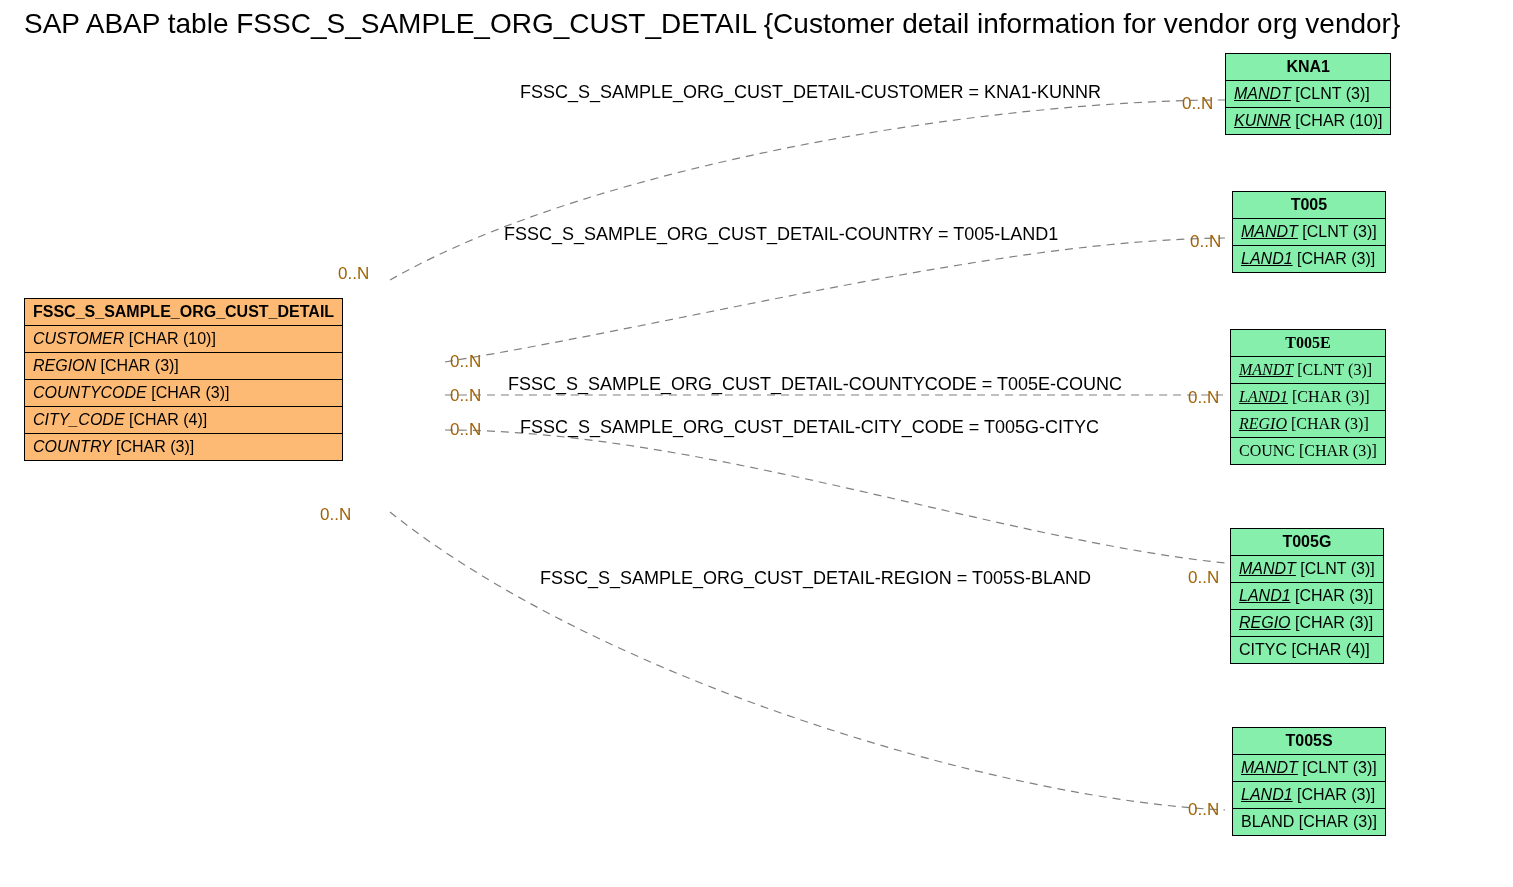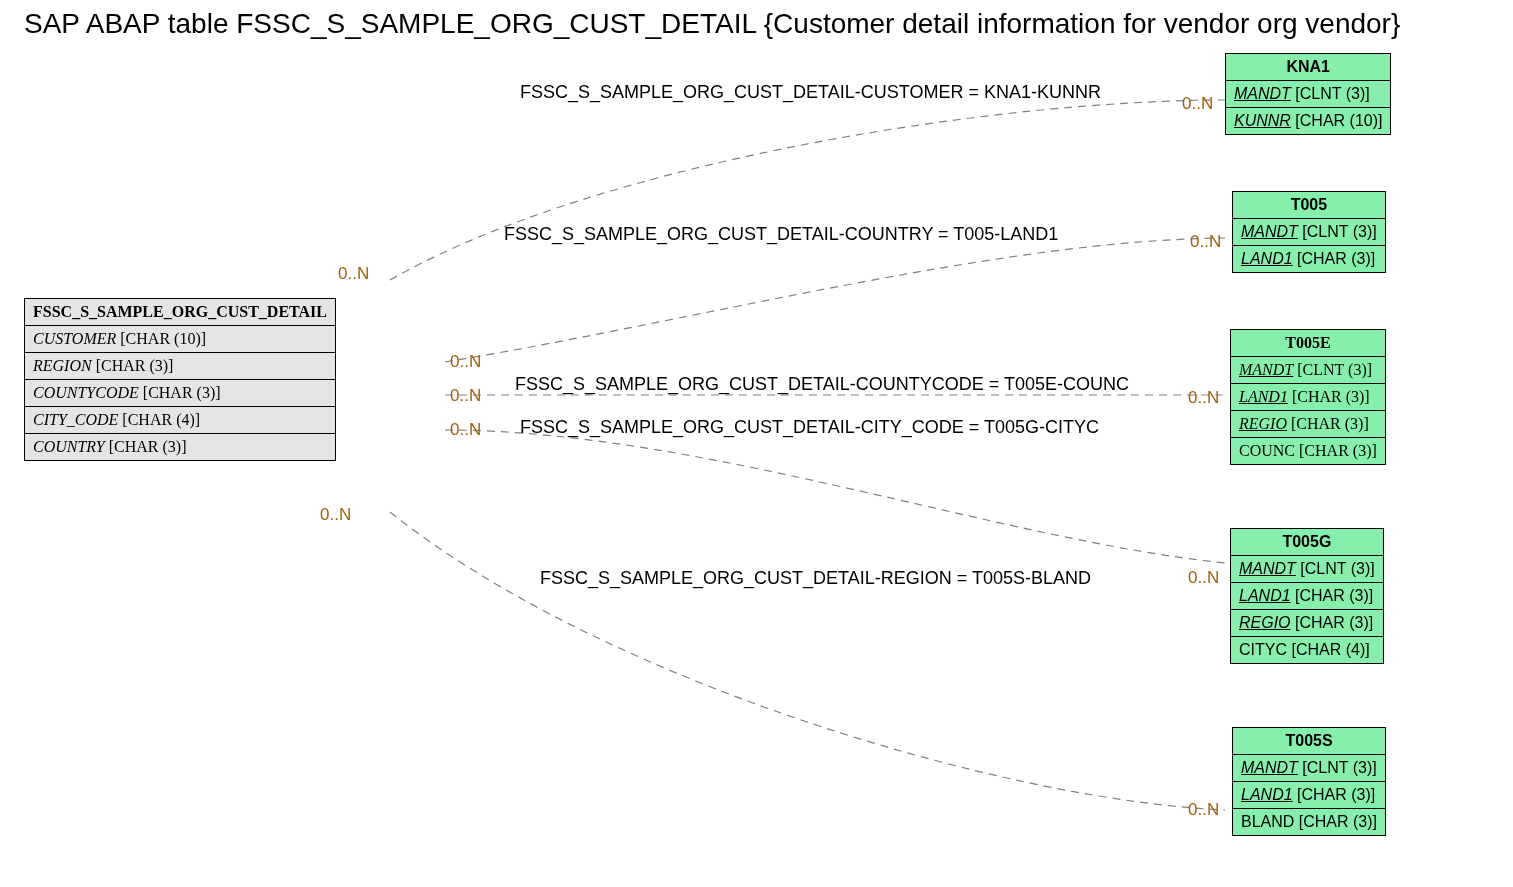--- a/index.html
+++ b/index.html
@@ -26,21 +26,21 @@
   .entity td, .entity th {
     border: 1px solid #000;
     padding: 4px 8px;
     text-align: left;
     white-space: nowrap;
   }
   .entity th {
     font-weight: bold;
     text-align: center;
   }
-  .main-entity th, .main-entity td { background: #e5e5e5; font-family: Liberation Serif, serif; }
+  .main-entity th, .main-entity td { background: #fdba74; }
   .ref-entity th, .ref-entity td { background: #86efac; }
 
   .field-it { font-style: italic; }
   .field-key { font-style: italic; text-decoration: underline; }
 
   .rel-label {
     position: absolute;
     font-size: 18px;
     color: #000;
     white-space: nowrap;
@@ -179,21 +179,21 @@
         <td><span class="field-key">LAND1</span> <span>[CHAR (3)]</span></td>
       </tr>
   <tr>
         <td><span>BLAND</span> <span>[CHAR (3)]</span></td>
       </tr>
 </tbody>
   </table>
 
 <div class="rel-label" style="left:520px; top:82px;">FSSC_S_SAMPLE_ORG_CUST_DETAIL-CUSTOMER = KNA1-KUNNR</div>
 <div class="rel-label" style="left:504px; top:224px;">FSSC_S_SAMPLE_ORG_CUST_DETAIL-COUNTRY = T005-LAND1</div>
-<div class="rel-label" style="left:508px; top:374px;margin-left:7px;">FSSC_S_SAMPLE_ORG_CUST_DETAIL-COUNTYCODE = T005E-COUNC</div>
+<div class="rel-label" style="left:508px; top:374px;">FSSC_S_SAMPLE_ORG_CUST_DETAIL-COUNTYCODE = T005E-COUNC</div>
 <div class="rel-label" style="left:520px; top:417px;">FSSC_S_SAMPLE_ORG_CUST_DETAIL-CITY_CODE = T005G-CITYC</div>
 <div class="rel-label" style="left:540px; top:568px;">FSSC_S_SAMPLE_ORG_CUST_DETAIL-REGION = T005S-BLAND</div>
 
 <div class="card-label" style="left:338px; top:264px;">0..N</div>
 <div class="card-label" style="left:450px; top:352px;">0..N</div>
 <div class="card-label" style="left:450px; top:386px;">0..N</div>
 <div class="card-label" style="left:450px; top:420px;">0..N</div>
 <div class="card-label" style="left:320px; top:505px;">0..N</div>
 
 <div class="card-label" style="left:1182px; top:94px;">0..N</div>

